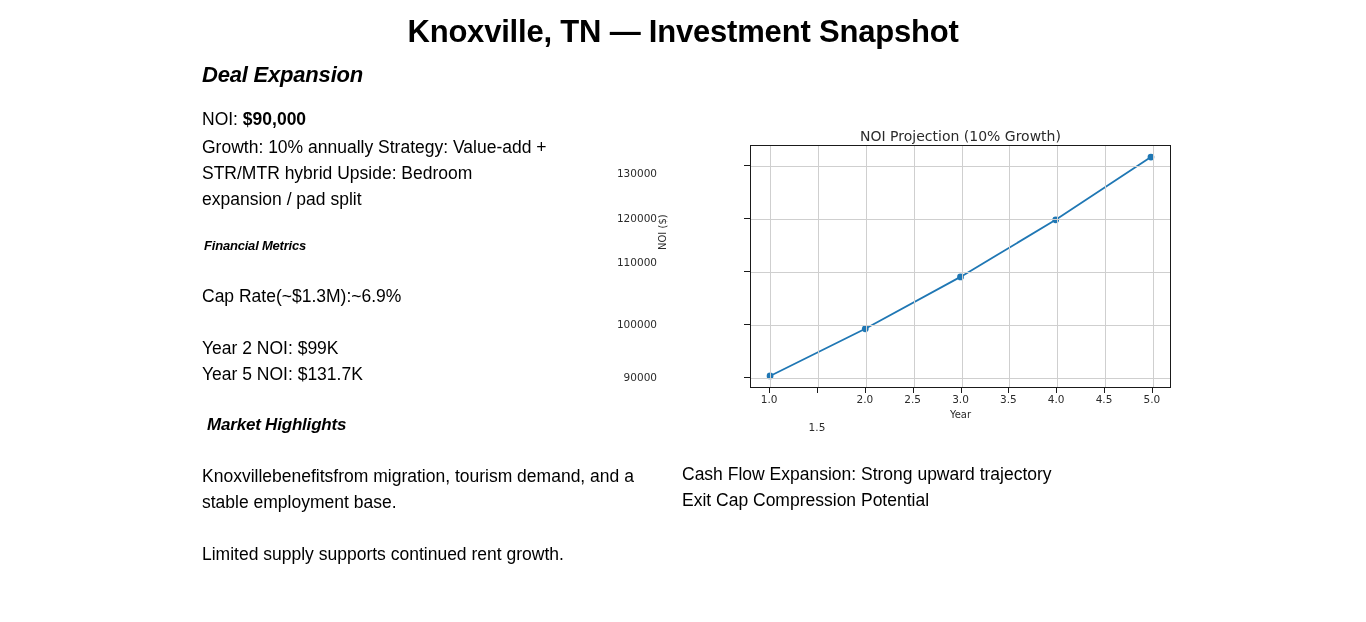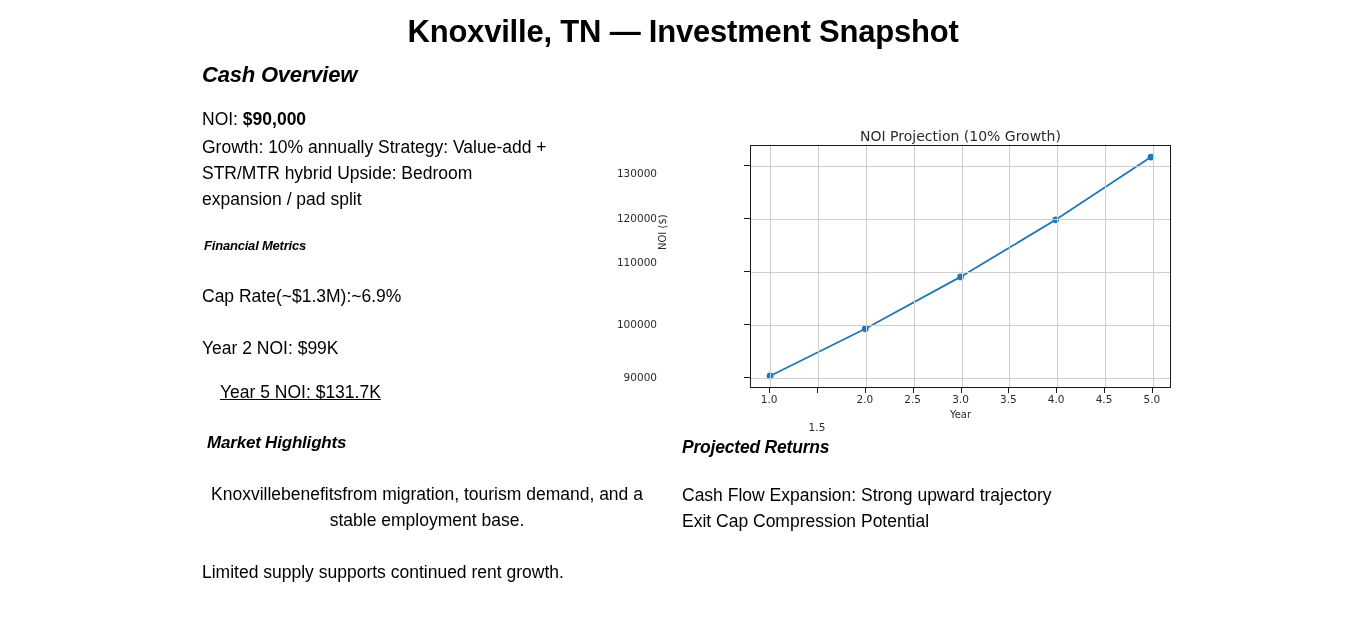--- a/index.html
+++ b/index.html
@@ -47,24 +47,24 @@
   }
   .body-text b { font-weight: bold; }
 
   #deal-overview-heading { margin: 0 0 18px 0; }
   #deal-noi-line { margin: 0 0 2px 0; }
   #deal-detail-line { margin: 0; width: 350px; }
 
   #financial-metrics-heading { margin: 26px 0 0 2px; font-size: 13px; }
   #cap-rate-line { margin: 30px 0 0 0; }
   #year2-line { margin: 26px 0 0 0; }
-  #year5-line { margin: 18px; text-decoration: underline; }
+  #year5-line { margin: 0; }
 
   #market-highlights-heading { margin: 28px 0 0 5px; font-size: 17px; }
-  #market-line-1 { margin: 28px 0 0 0; width: 450px; text-align: center; }
+  #market-line-1 { margin: 28px 0 0 0; width: 450px; }
   #market-line-2 { margin: 26px 0 0 0; }
 
   
   #right-col {
     position: absolute;
     left: 682px;
     top: 437px;
     width: 520px;
   }
   #projected-returns-heading { margin: 0; font-size: 17.5px; }
@@ -169,21 +169,21 @@
     white-space: nowrap;
   }
 </style>
 </head>
 <body>
 
 <div id="page-title">Knoxville, TN — Investment Snapshot</div>
 
 <div id="left-col">
 
-  <div class="sec-heading" id="deal-overview-heading">Cash Overview</div>
+  <div class="sec-heading" id="deal-overview-heading">Deal Expansion</div>
 
   <div class="body-text" id="deal-noi-line">
     <span>NOI: </span><b>$90,000</b>
   </div>
 
   <div class="body-text" id="deal-detail-line">Growth: 10% annually Strategy: Value-add + STR/MTR hybrid Upside: Bedroom expansion / pad split</div>
 
   <div class="sec-heading" id="financial-metrics-heading">Financial Metrics</div>
 
   <div class="body-text" id="cap-rate-line">Cap Rate(~$1.3M):~6.9%</div>
@@ -193,21 +193,20 @@
   <div class="body-text" id="year5-line">Year 5 NOI: $131.7K</div>
 
   <div class="sec-heading" id="market-highlights-heading">Market Highlights</div>
 
   <div class="body-text" id="market-line-1">Knoxvillebenefitsfrom migration, tourism demand, and a stable employment base.</div>
 
   <div class="body-text" id="market-line-2">Limited supply supports continued rent growth.</div>
 </div>
 
 <div id="right-col">
-  <div class="sec-heading" id="projected-returns-heading">Projected Returns</div>
 
 
   <div class="body-text" id="returns-cash-line">Cash Flow Expansion: Strong upward trajectory</div>
 
   <div class="body-text" id="returns-exit-line">Exit Cap Compression Potential</div>
 </div>
 
 <div id="chart-figure">
 
   <div id="chart-title">NOI Projection (10% Growth)</div>

